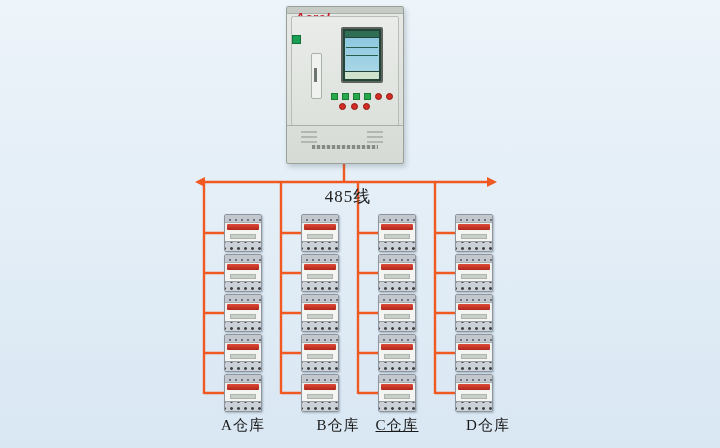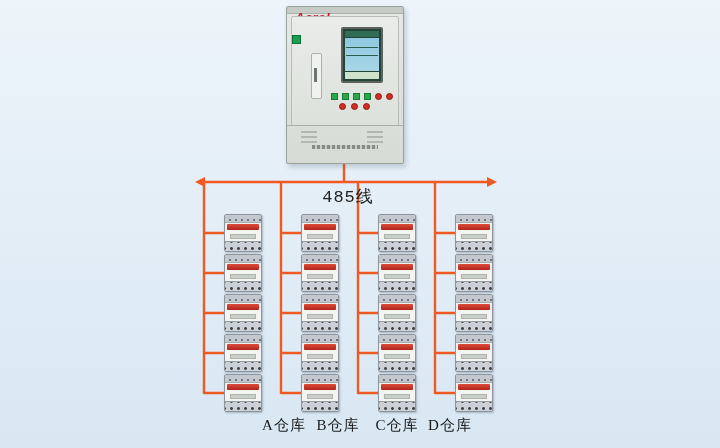--- a/index.html
+++ b/index.html
@@ -40,21 +40,21 @@
   .foot-text{position:absolute;left:50%;top:138px;width:66px;height:4px;transform:translateX(-50%);
     background:repeating-linear-gradient(90deg,#858b85 0 3px,#c9cdc8 3px 5px);}
   .vents{position:absolute;display:flex;flex-direction:column;gap:3px;}
   .vents span{display:block;width:16px;height:2px;background:#b2b7b1;}
   .v-left{left:14px;top:124px;}
   .v-right{left:80px;top:124px;}
   
   svg.bus-svg{position:absolute;left:0;top:0;}
   .bus-label{
     position:absolute;left:348px;top:185px;transform:translateX(-50%);
-    font-family:Liberation Mono, monospace;
+    font-family:Liberation Serif, serif;
     font-size:17px;color:#222;letter-spacing:1px;
   }
   
   .dev-col{position:absolute;top:214px;display:flex;flex-direction:column;gap:2px;}
   .col-a{left:224px;} .col-b{left:301px;} .col-c{left:378px;} .col-d{left:455px;}
   .device{
     width:38px;height:38px;box-sizing:border-box;
     background:#eef0ee;border:1px solid #8f959c;border-radius:2px;
     box-shadow:1px 1px 2px rgba(40,60,80,.3);
     display:flex;flex-direction:column;
@@ -71,21 +71,21 @@
     height:9px;background:#ccd1d7;border-top:1px solid #989ea4;
     background-image:radial-gradient(circle,#3f454b 1.2px,transparent 1.6px);
     background-size:7px 7px;background-position:3px 3px;
   }
   
   .wh-label{
     position:absolute;top:416px;transform:translateX(-50%);
     font-family:"Liberation Serif","DejaVu Serif",serif;
     font-size:15px;color:#1a1a1a;letter-spacing:1px;white-space:nowrap;
   }
-  .wh-a{left:243px;margin-left:41px;} .wh-b{left:338px;} .wh-c{left:397px;} .wh-d{left:450px;}
+  .wh-a{left:243px;} .wh-b{left:338px;} .wh-c{left:397px;text-decoration:underline;} .wh-d{left:488px;}
 </style>
 </head>
 <body>
 
 <div class="stage">
 
   <svg class="bus-svg" width="720" height="448" viewBox="0 0 720 448">
     <g fill="none" stroke-width="2.4" stroke="#f05a22">
       <path d="M344,160 V182"></path>
       <path d="M203,182 H489"></path>

